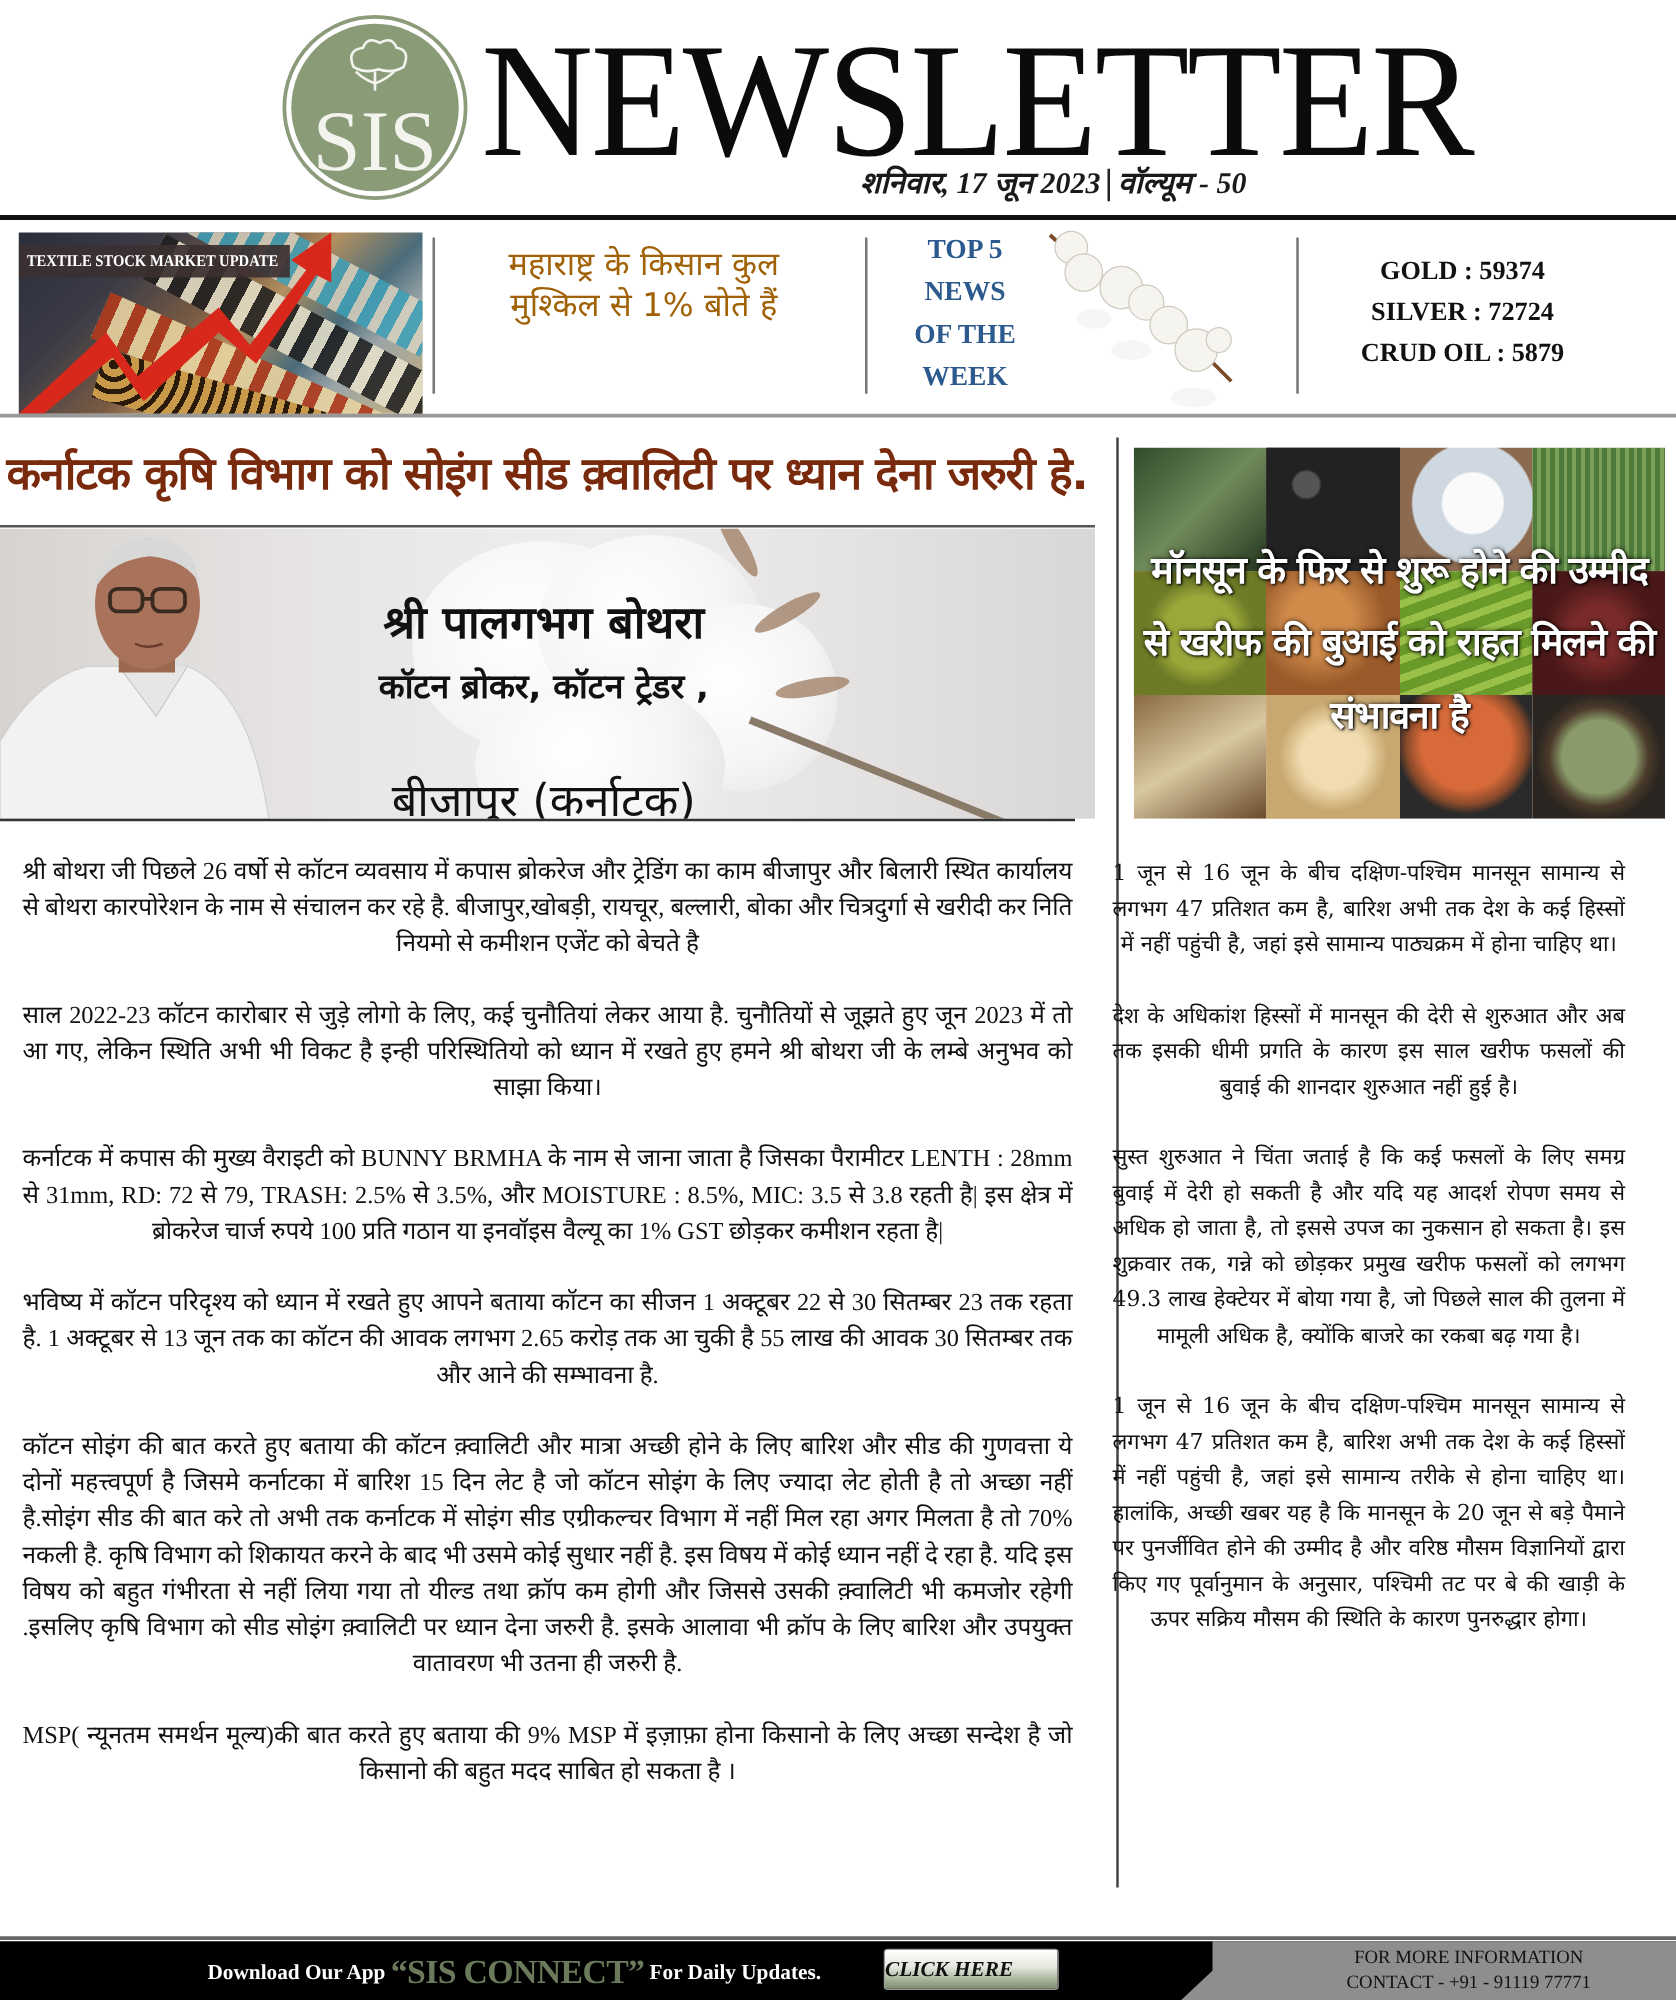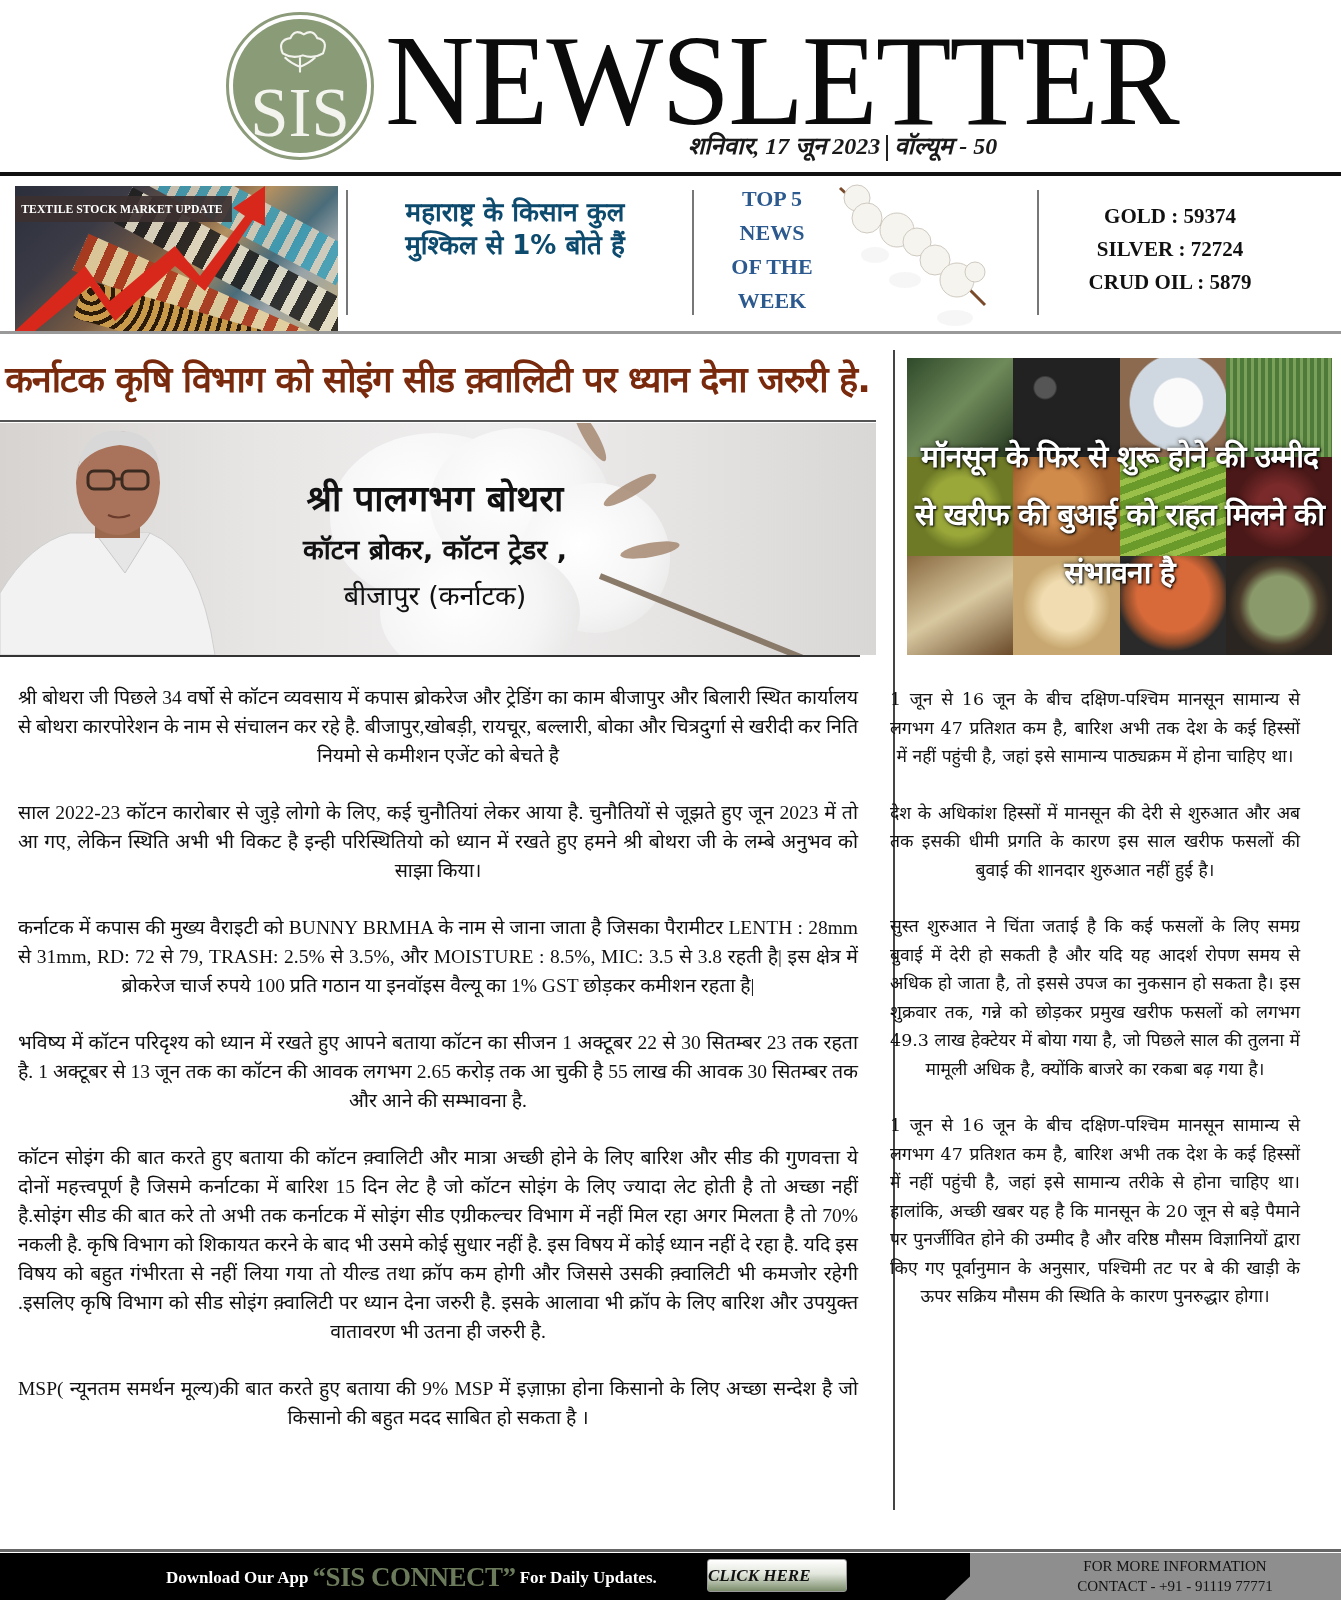--- a/index.html
+++ b/index.html
@@ -24,21 +24,21 @@
     .stock-img { position: absolute; left: 15px; top: 6px; width: 323px; height: 145px; overflow: hidden;
                  background: linear-gradient(135deg, #2b2f3b 0%, #3b3b46 25%, #7a5c43 45%, #b39060 55%, #4a6c7a 70%, #9aa4a8 80%, #c8b07a 100%); }
     .stock-img .fabric1 { position: absolute; right: -20px; top: 10px; width: 220px; height: 40px; background: repeating-linear-gradient(90deg,#3ea0b8 0 10px,#d8d2c0 10px 18px); transform: rotate(28deg); opacity: .85; }
     .stock-img .fabric2 { position: absolute; right: -30px; top: 60px; width: 260px; height: 40px; background: repeating-linear-gradient(90deg,#1d1d1d 0 12px,#e8e2cc 12px 22px); transform: rotate(28deg); opacity: .85; }
     .stock-img .fabric3 { position: absolute; right: -20px; top: 105px; width: 290px; height: 40px; background: repeating-linear-gradient(90deg,#b03a1c 0 10px,#e8d3a0 10px 22px); transform: rotate(24deg); opacity: .9; }
     .stock-img .fabric4 { position: absolute; left: 60px; top: 120px; width: 200px; height: 40px; background: repeating-radial-gradient(circle at 10px 10px,#2a1a0a 0 4px,#c99a4a 4px 10px); transform: rotate(16deg); }
     .stock-img .arrow { position: absolute; left: 0; top: 0; width: 100%; height: 100%; }
     .stock-tag { position: absolute; left: 0; top: 10px; height: 26px; padding: 0 10px 0 7px; background: rgba(60,48,48,0.92);
                  color: #fff; font-family: "Liberation Serif", serif; font-weight: bold; font-size: 13px; line-height: 26px; transform: scaleX(0.9); transform-origin: left; white-space: nowrap; }
     .vsep { position: absolute; width: 2px; background: #777; }
-    .green-head { position: absolute; left: 360px; top: 16px; width: 310px; text-align: center; color: #0c4a6e; font-weight: bold;
+    .green-head { position: absolute; left: 360px; top: 16px; width: 310px; text-align: center; color: #a16207; font-weight: normal;
                   font-family: "DejaVu Sans", sans-serif; font-size: 26px; line-height: 33px; }
     .top5 { position: absolute; left: 712px; top: 2px; width: 120px; text-align: center; color: #2c5a8f; font-weight: bold;
             font-family: "Liberation Serif", serif; font-size: 22px; line-height: 34px; }
     .cotton-img { position: absolute; left: 835px; top: 0px; width: 170px; height: 150px; }
     .metals { position: absolute; left: 1050px; top: 20px; width: 240px; text-align: center; font-family: "Liberation Serif", serif;
               font-weight: bold; font-size: 21px; line-height: 33px; color: #111; }
     .rule-mid { position: absolute; left: 0; top: 331px; width: 1341px; height: 3px; background: #999; }
 
     
     .main-headline { position: absolute; left: 0; top: 345px; width: 875px; text-align: center; color: #7a2a0c; font-weight: bold;
@@ -49,21 +49,21 @@
     
     .banner { position: absolute; left: 0; top: 423px; width: 876px; height: 232px; overflow: hidden;
               background: linear-gradient(90deg, #d6d3d0 0%, #e8e6e5 30%, #efeeee 55%, #e4e2e1 80%, #d9d7d6 100%); }
     .banner .boll { position: absolute; border-radius: 50%; background: radial-gradient(circle at 40% 40%, #ffffff 0%, #f5f5f5 55%, #e2e1e0 100%); }
     .banner .stem { position: absolute; left: 600px; top: 150px; width: 320px; height: 6px; background: #8a7a6a; transform: rotate(22deg); transform-origin: left; }
     .banner .bract { position: absolute; width: 60px; height: 14px; background: #a0826a; border-radius: 50%; opacity: .8; }
     .person { position: absolute; left: 0; top: 0; width: 245px; height: 232px; }
     .person-text { position: absolute; left: 245px; top: 48px; width: 380px; text-align: center; font-family: "DejaVu Sans", sans-serif; color: #111; }
     .person-name { font-size: 36px; font-weight: bold; line-height: 56px; }
     .person-role { font-size: 27px; font-weight: bold; line-height: 46px; }
-    .person-place { font-size: 27px; line-height: 46px; }
+    .person-place { font-size: 36px; line-height: 46px; margin-top: 46px; }
     .rule-under-banner { position: absolute; left: 0; top: 655px; width: 860px; height: 2px; background: #333; }
 
     
     .article { position: absolute; left: 18px; top: 683px; width: 840px; font-family: "Liberation Serif", serif; font-size: 19.5px;
                line-height: 29px; color: #111; text-align: justify; text-align-last: center; }
     .article p { margin-bottom: 28px; }
 
     
     .side-img { position: absolute; left: 907px; top: 358px; width: 425px; height: 297px; overflow: hidden; }
     .side-img .tile { position: absolute; width: 25%; height: 33.34%; }
@@ -187,21 +187,21 @@
   </svg>
   <div class="person-text">
     <div class="person-name">श्री पालगभग बोथरा</div>
     <div class="person-role">कॉटन ब्रोकर, कॉटन ट्रेडर ,</div>
     <div class="person-place">बीजापुर (कर्नाटक)</div>
   </div>
 </section>
 <div class="rule-under-banner"></div>
 
 <article class="article">
-  <p>श्री बोथरा जी पिछले 34 वर्षो से कॉटन व्यवसाय में कपास ब्रोकरेज और ट्रेडिंग का काम बीजापुर और बिलारी स्थित कार्यालय से बोथरा कारपोरेशन के नाम से संचालन कर रहे है. बीजापुर,खोबड़ी, रायचूर, बल्लारी, बोका और चित्रदुर्गा से खरीदी कर निति नियमो से कमीशन एजेंट को बेचते है</p>
+  <p>श्री बोथरा जी पिछले 26 वर्षो से कॉटन व्यवसाय में कपास ब्रोकरेज और ट्रेडिंग का काम बीजापुर और बिलारी स्थित कार्यालय से बोथरा कारपोरेशन के नाम से संचालन कर रहे है. बीजापुर,खोबड़ी, रायचूर, बल्लारी, बोका और चित्रदुर्गा से खरीदी कर निति नियमो से कमीशन एजेंट को बेचते है</p>
   <p>साल 2022-23 कॉटन कारोबार से जुड़े लोगो के लिए, कई चुनौतियां लेकर आया है. चुनौतियों से जूझते हुए जून 2023 में तो आ गए, लेकिन स्थिति अभी भी विकट है इन्ही परिस्थितियो को ध्यान में रखते हुए हमने श्री बोथरा जी के लम्बे अनुभव को साझा किया।</p>
   <p>कर्नाटक में कपास की मुख्य वैराइटी को BUNNY BRMHA के नाम से जाना जाता है जिसका पैरामीटर LENTH : 28mm से 31mm, RD: 72 से 79, TRASH: 2.5% से 3.5%, और MOISTURE : 8.5%, MIC: 3.5 से 3.8 रहती है|  इस क्षेत्र में ब्रोकरेज चार्ज  रुपये 100 प्रति  गठान या इनवॉइस वैल्यू का 1%  GST छोड़कर कमीशन रहता  है|</p>
   <p>भविष्य में  कॉटन परिदृश्य को ध्यान में रखते हुए आपने बताया कॉटन का सीजन 1 अक्टूबर 22 से 30 सितम्बर 23 तक रहता है. 1 अक्टूबर से 13 जून तक का कॉटन की आवक लगभग 2.65 करोड़ तक आ चुकी है 55 लाख की आवक 30 सितम्बर तक और आने की सम्भावना है.</p>
   <p>कॉटन सोइंग की बात करते हुए बताया की कॉटन क़्वालिटी और मात्रा अच्छी होने के लिए बारिश और सीड की गुणवत्ता ये दोनों महत्त्वपूर्ण है जिसमे कर्नाटका में बारिश 15 दिन लेट है जो कॉटन सोइंग के लिए ज्यादा लेट होती है तो अच्छा नहीं है.सोइंग सीड की बात करे तो अभी तक कर्नाटक में सोइंग सीड एग्रीकल्चर विभाग में नहीं मिल रहा अगर मिलता है तो 70% नकली है. कृषि विभाग को शिकायत करने के बाद भी उसमे कोई सुधार नहीं है. इस विषय में कोई ध्यान नहीं दे रहा है. यदि  इस विषय को बहुत गंभीरता से नहीं लिया गया तो यील्ड तथा क्रॉप कम होगी और  जिससे उसकी क़्वालिटी भी कमजोर रहेगी .इसलिए कृषि विभाग को सीड सोइंग क़्वालिटी पर ध्यान देना जरुरी है. इसके आलावा भी  क्रॉप  के लिए बारिश और उपयुक्त वातावरण भी उतना ही जरुरी है.</p>
   <p>MSP( न्यूनतम समर्थन मूल्य)की बात करते हुए बताया की  9% MSP में इज़ाफ़ा होना किसानो के लिए अच्छा सन्देश है जो किसानो की बहुत मदद साबित हो सकता है ।</p>
 </article>
 
 <div class="col-sep"></div>
 
 <aside>

